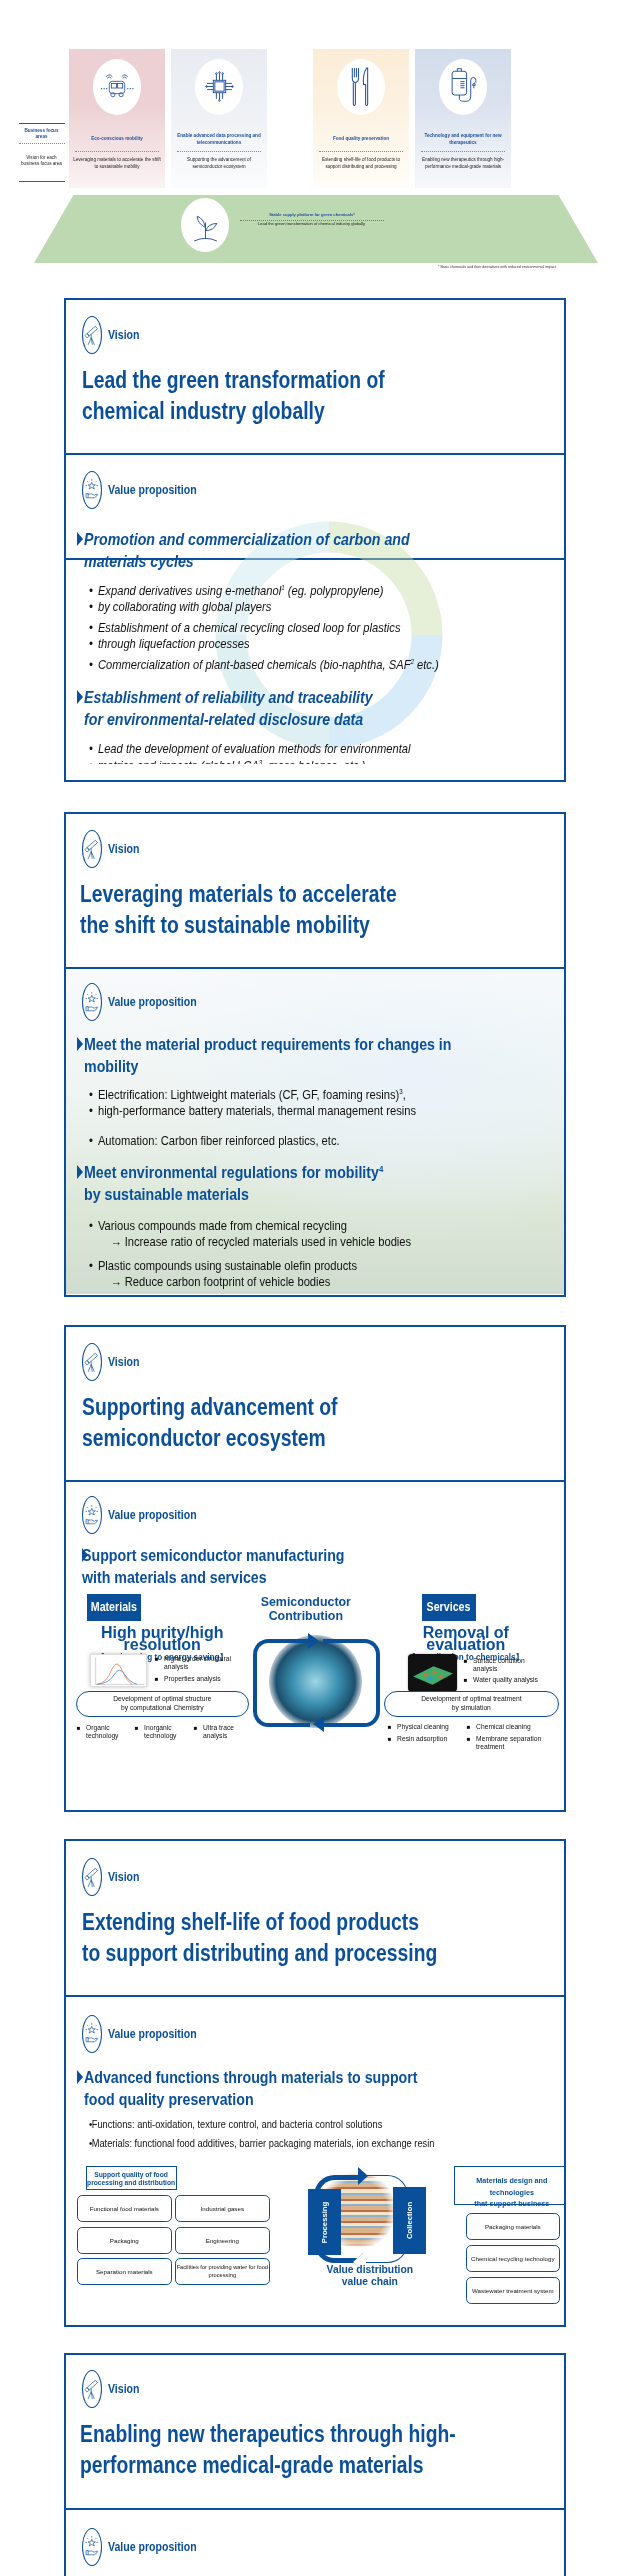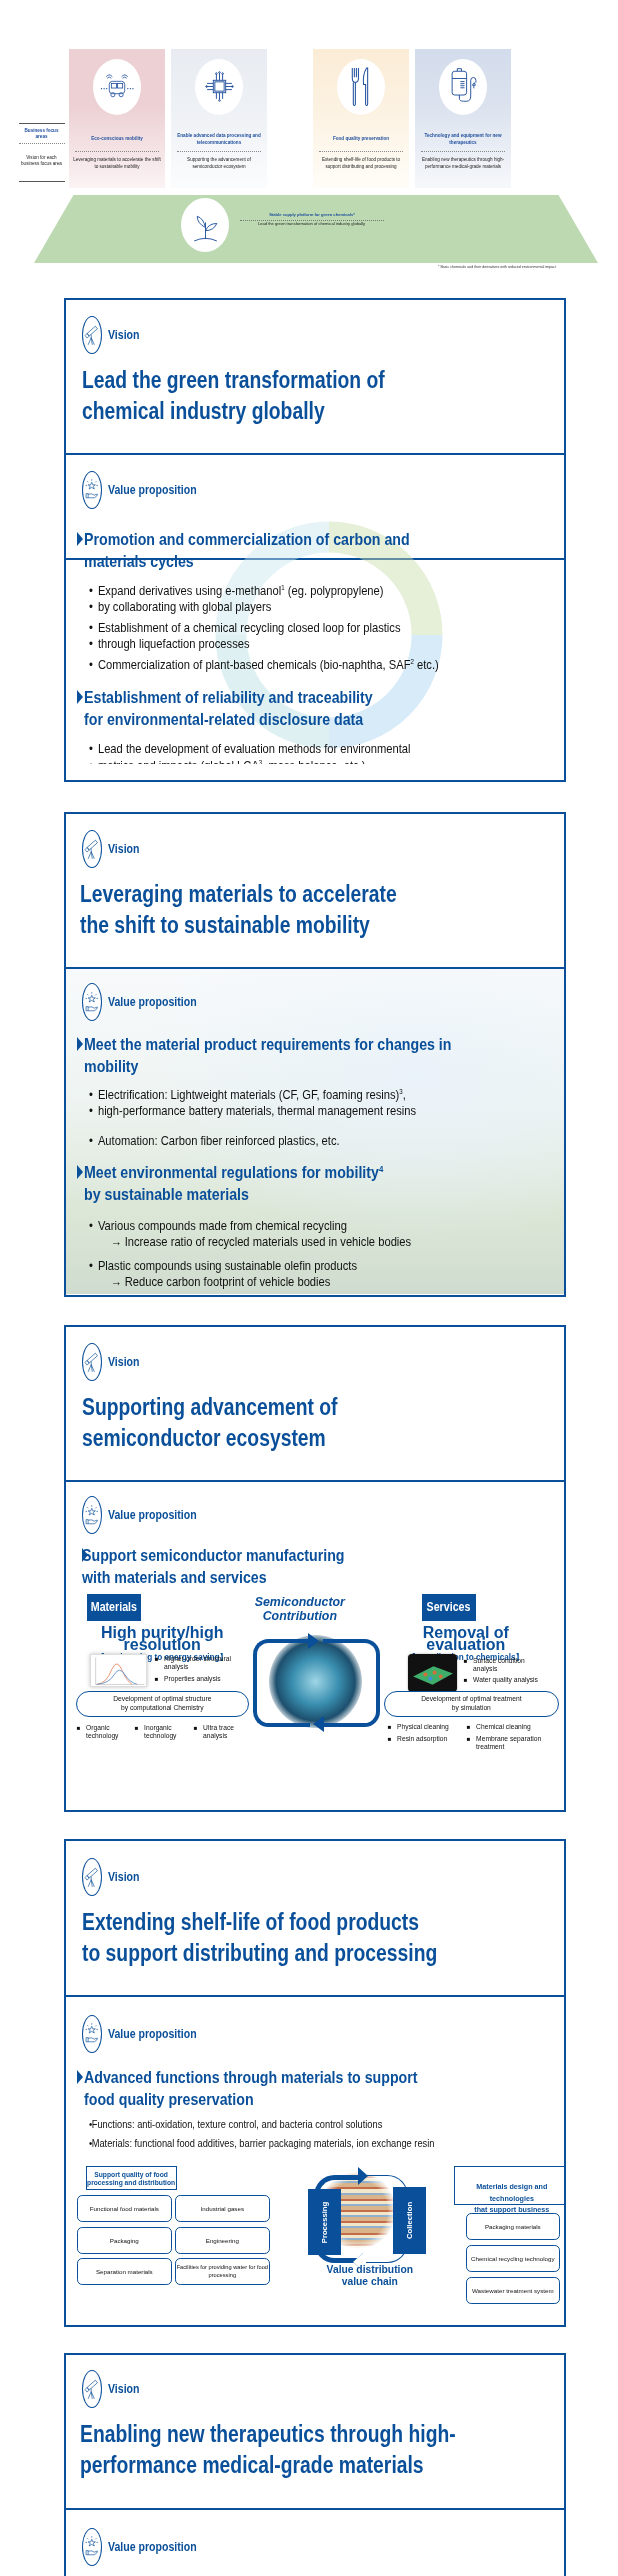--- a/index.html
+++ b/index.html
@@ -193,21 +193,21 @@
     </div>
   </div>
 </div>
 <div style="position:absolute;left:66px;top:506px;width:497px;height:258px;overflow:hidden;">
   <svg class="bg-cycle" viewBox="0 0 500 500" fill="none">
     <path d="M250 60 A190 190 0 0 1 440 250" stroke="#c9dcaa" stroke-width="60"></path>
     <path d="M440 250 A190 190 0 0 1 250 440" stroke="#a9d4f2" stroke-width="60"></path>
     <path d="M250 440 A190 190 0 0 1 60 250" stroke="#b9e0e6" stroke-width="60"></path>
     <path d="M60 250 A190 190 0 0 1 250 60" stroke="#c8e6ee" stroke-width="60"></path>
   </svg>
-  <div class="vp-inner" style="padding:21.6px 0 0 16px;">
+  <div class="vp-inner" style="padding:21.6px 0 0 16px;font-style:italic;">
     <div class="h2">
         <div>Promotion and commercialization of carbon and</div>
         <div>materials cycles</div>
       </div>
     <div style="height:11.3px;"></div>
     <div class="bl"><span>Expand derivatives using e-methanol</span><sup>1</sup> <span>(eg. polypropylene)</span></div>
     <div class="bl" style="margin-bottom:4.1px;"><span>by collaborating with global players</span></div>
     <div class="bl"><span>Establishment of a chemical recycling closed loop for plastics</span></div>
     <div class="bl" style="margin-bottom:4.1px;"><span>through liquefaction processes</span></div>
     <div class="bl"><span>Commercialization of plant-based chemicals (bio-naphtha, SAF</span><sup>2</sup><span> etc.)</span></div>
@@ -299,21 +299,21 @@
       </div>
       <div class="ic-label">Value proposition</div>
     </div>
     <div class="h2" style="padding-left:0;margin:9.3px 0 6.2px 0;">
       <div>Support semiconductor manufacturing</div>
       <div>with materials and services</div>
     </div>
     <div class="semi">
       <div class="tag" style="left:9.8px;top:0;"><span>Materials</span></div>
       <div class="tag" style="left:170px;top:0;left:345px;"><span>Services</span></div>
-      <div class="semi-center" style="left:156px;top:1px;width:134px;font-style:italic;">
+      <div class="semi-center" style="left:162px;top:1px;width:134px;">
         <div>Semiconductor</div>
         <div>Contribution</div>
       </div>
 
       <div class="sub-h" style="left:-2.1px;top:33px;width:175px;">
         <div class="a">High purity/high resolution</div>
         <div class="b">【Engineering to energy saving】</div>
       </div>
       <div class="chart-img" style="left:13px;top:60px;width:57px;height:33px;">
         <svg width="57" height="33" viewBox="0 0 110 65" fill="none">
@@ -421,21 +421,21 @@
           <span>Processing</span>
         </div>
       <div class="vbar" style="left:316px;top:21px;width:33px;height:67px;">
           <span>Collection</span>
         </div>
       <div class="fchain" style="left:234px;top:98px;width:118px;">
         <div>Value distribution</div>
         <div>value chain</div>
       </div>
 
-      <div class="fbox" style="left:377px;top:0;width:116px;height:39px;padding-top:14px;font-size:7.2px;line-height:11.3px;">
+      <div class="fbox" style="left:377px;top:0;width:116px;height:39px;padding-top:8px;font-size:7.2px;line-height:11.3px;">
         <div>Materials design and</div>
         <div>technologies</div>
         <div>that support business</div>
       </div>
       <div class="rbox" style="left:389px;top:47px;width:94px;height:27px;">Packaging materials</div>
       <div class="rbox" style="left:389px;top:79px;width:94px;height:27px;">Chemical recycling technology</div>
       <div class="rbox" style="left:389px;top:111px;width:94px;height:27px;">Wastewater treatment system</div>
     </div>
   </div>
 </div>

